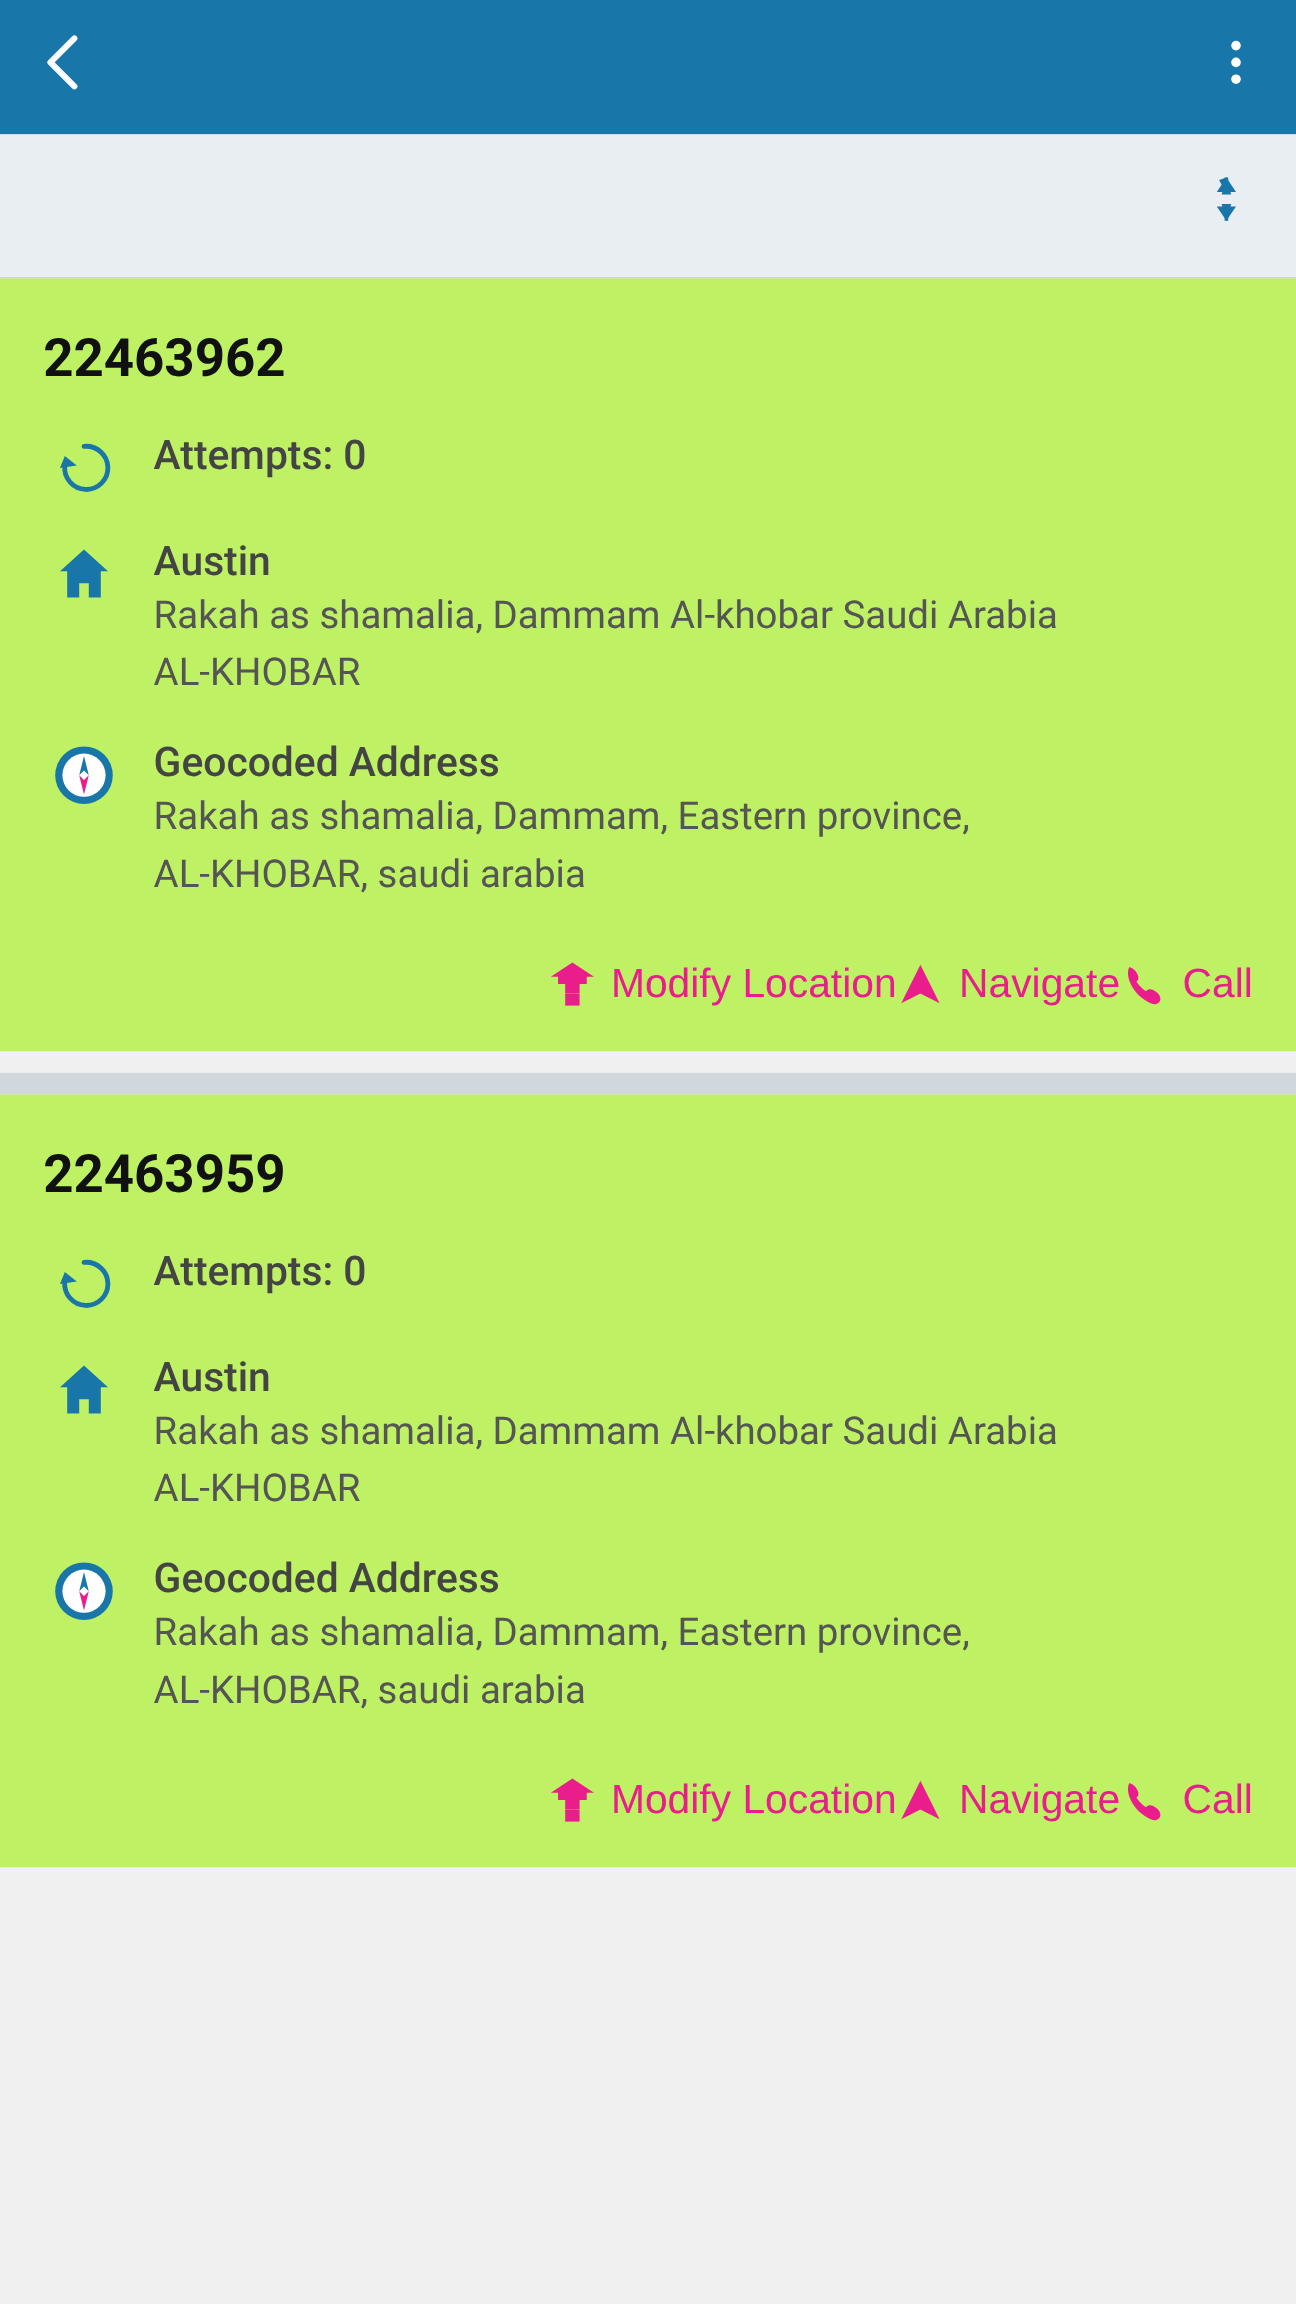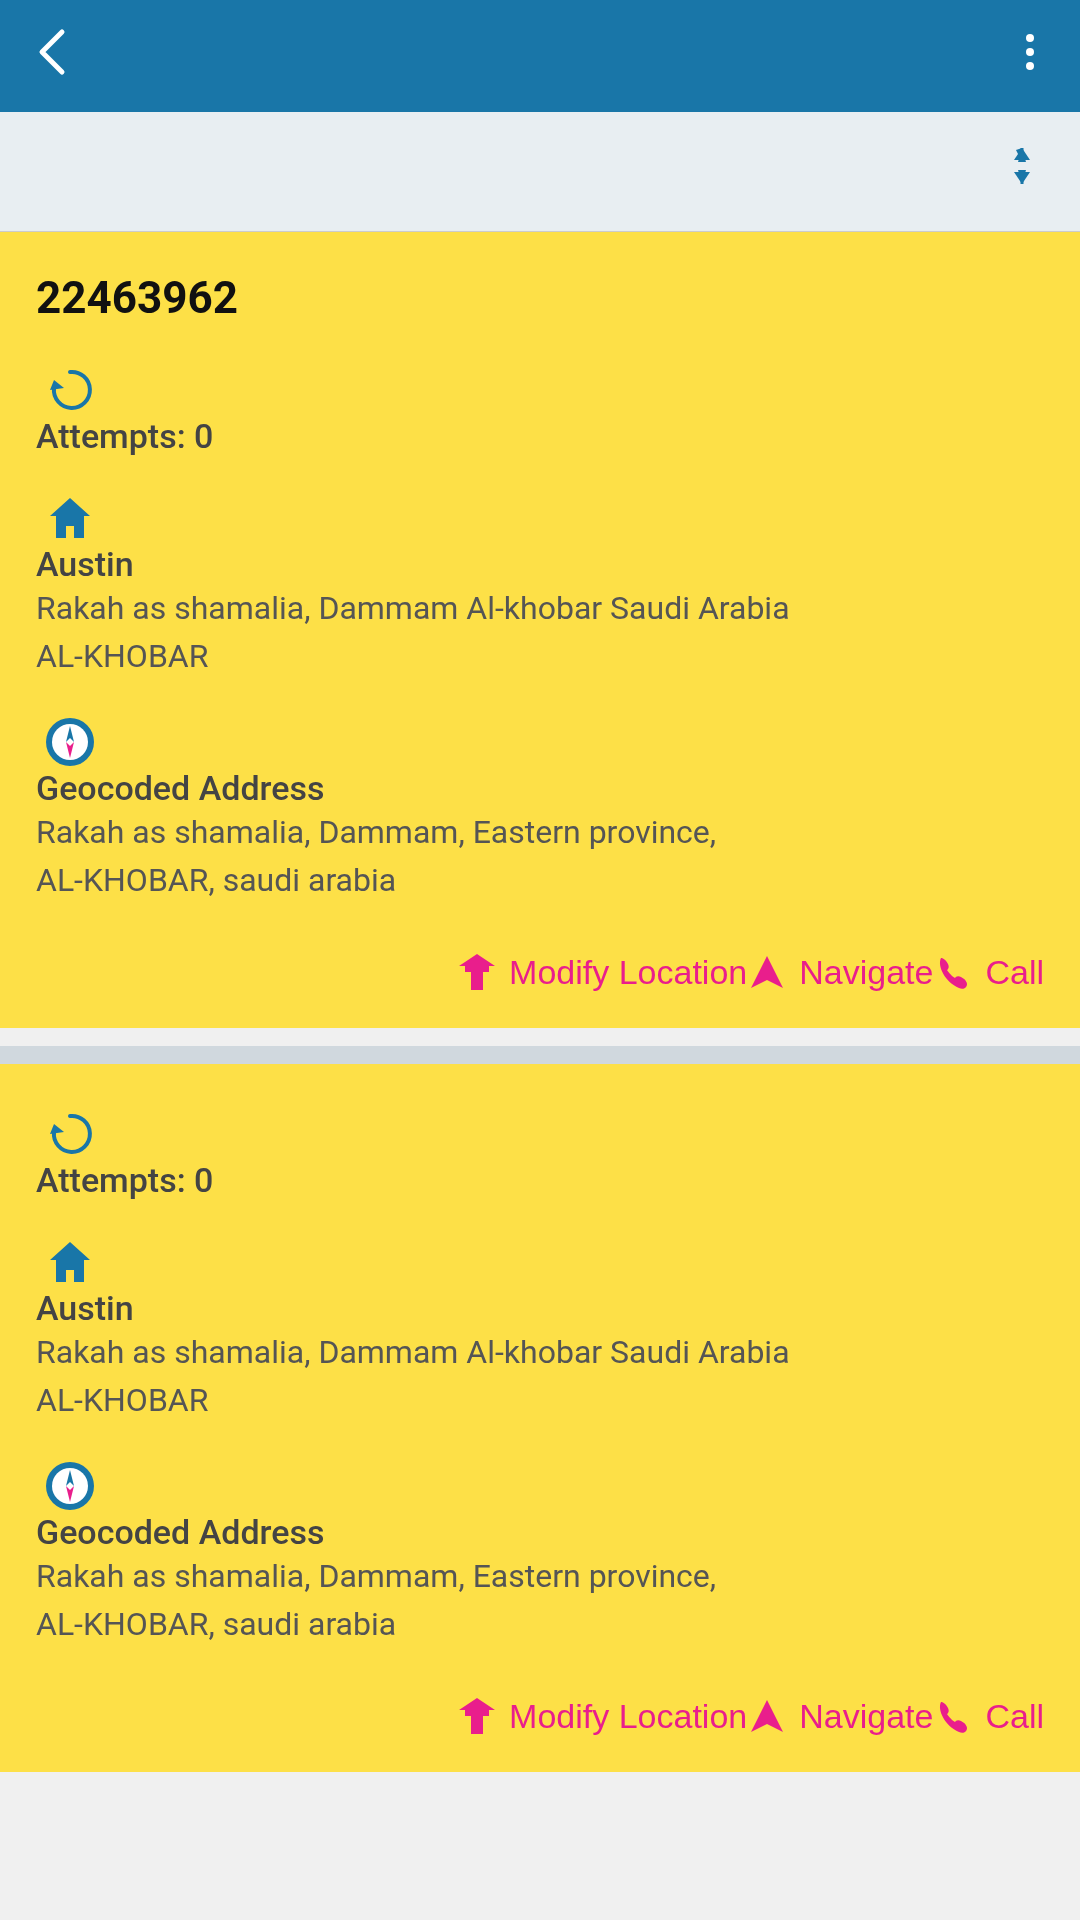--- a/index.html
+++ b/index.html
@@ -65,37 +65,36 @@
     }
 
     .sort-icon {
       color: #1976a8;
       font-size: 44px;
       cursor: pointer;
     }
 
     
     .task-card {
-      background: #fde047;
+      background: #bef264;
       margin-bottom: 18px;
       padding: 40px 36px 36px 36px;
     }
 
     .task-id {
       font-size: 44px;
       font-weight: bold;
       color: #111;
       margin-bottom: 36px;
     }
 
     .task-row {
       display: flex;
       align-items: flex-start;
       margin-bottom: 32px;
-      flex-direction: column;
     }
 
     .task-icon {
       width: 68px;
       min-width: 68px;
       display: flex;
       align-items: center;
       justify-content: center;
       margin-right: 24px;
       margin-top: 4px;
@@ -257,20 +256,21 @@
       <button class="action-btn">
         <svg viewBox="0 0 40 40" fill="none" width="40" height="40">
           <path d="M8 6 C8 6 12 6 15 12 C17 16 14 18 14 18 C14 18 18 24 22 26 C22 26 24 23 28 25 C34 28 34 32 34 32 C34 36 30 38 26 36 C12 30 4 14 8 6 Z" fill="#e91e8c"></path>
         </svg>
         <span>Call</span>
       </button>
     </div>
   </div>
     <div class="divider"></div>
     <div class="task-card">
+    <div class="task-id">22463959</div>
 
     <div class="task-row">
       <div class="task-icon">
         <svg viewBox="0 0 52 52" fill="none">
           <path d="M26 8 A18 18 0 1 1 10 24" stroke="#1976a8" stroke-width="4" fill="none" stroke-linecap="round"></path>
           <polygon points="10,16 6,26 20,24" fill="#1976a8"></polygon>
         </svg>
       </div>
       <div class="task-content">
         <span class="task-label">Attempts: 0</span>

